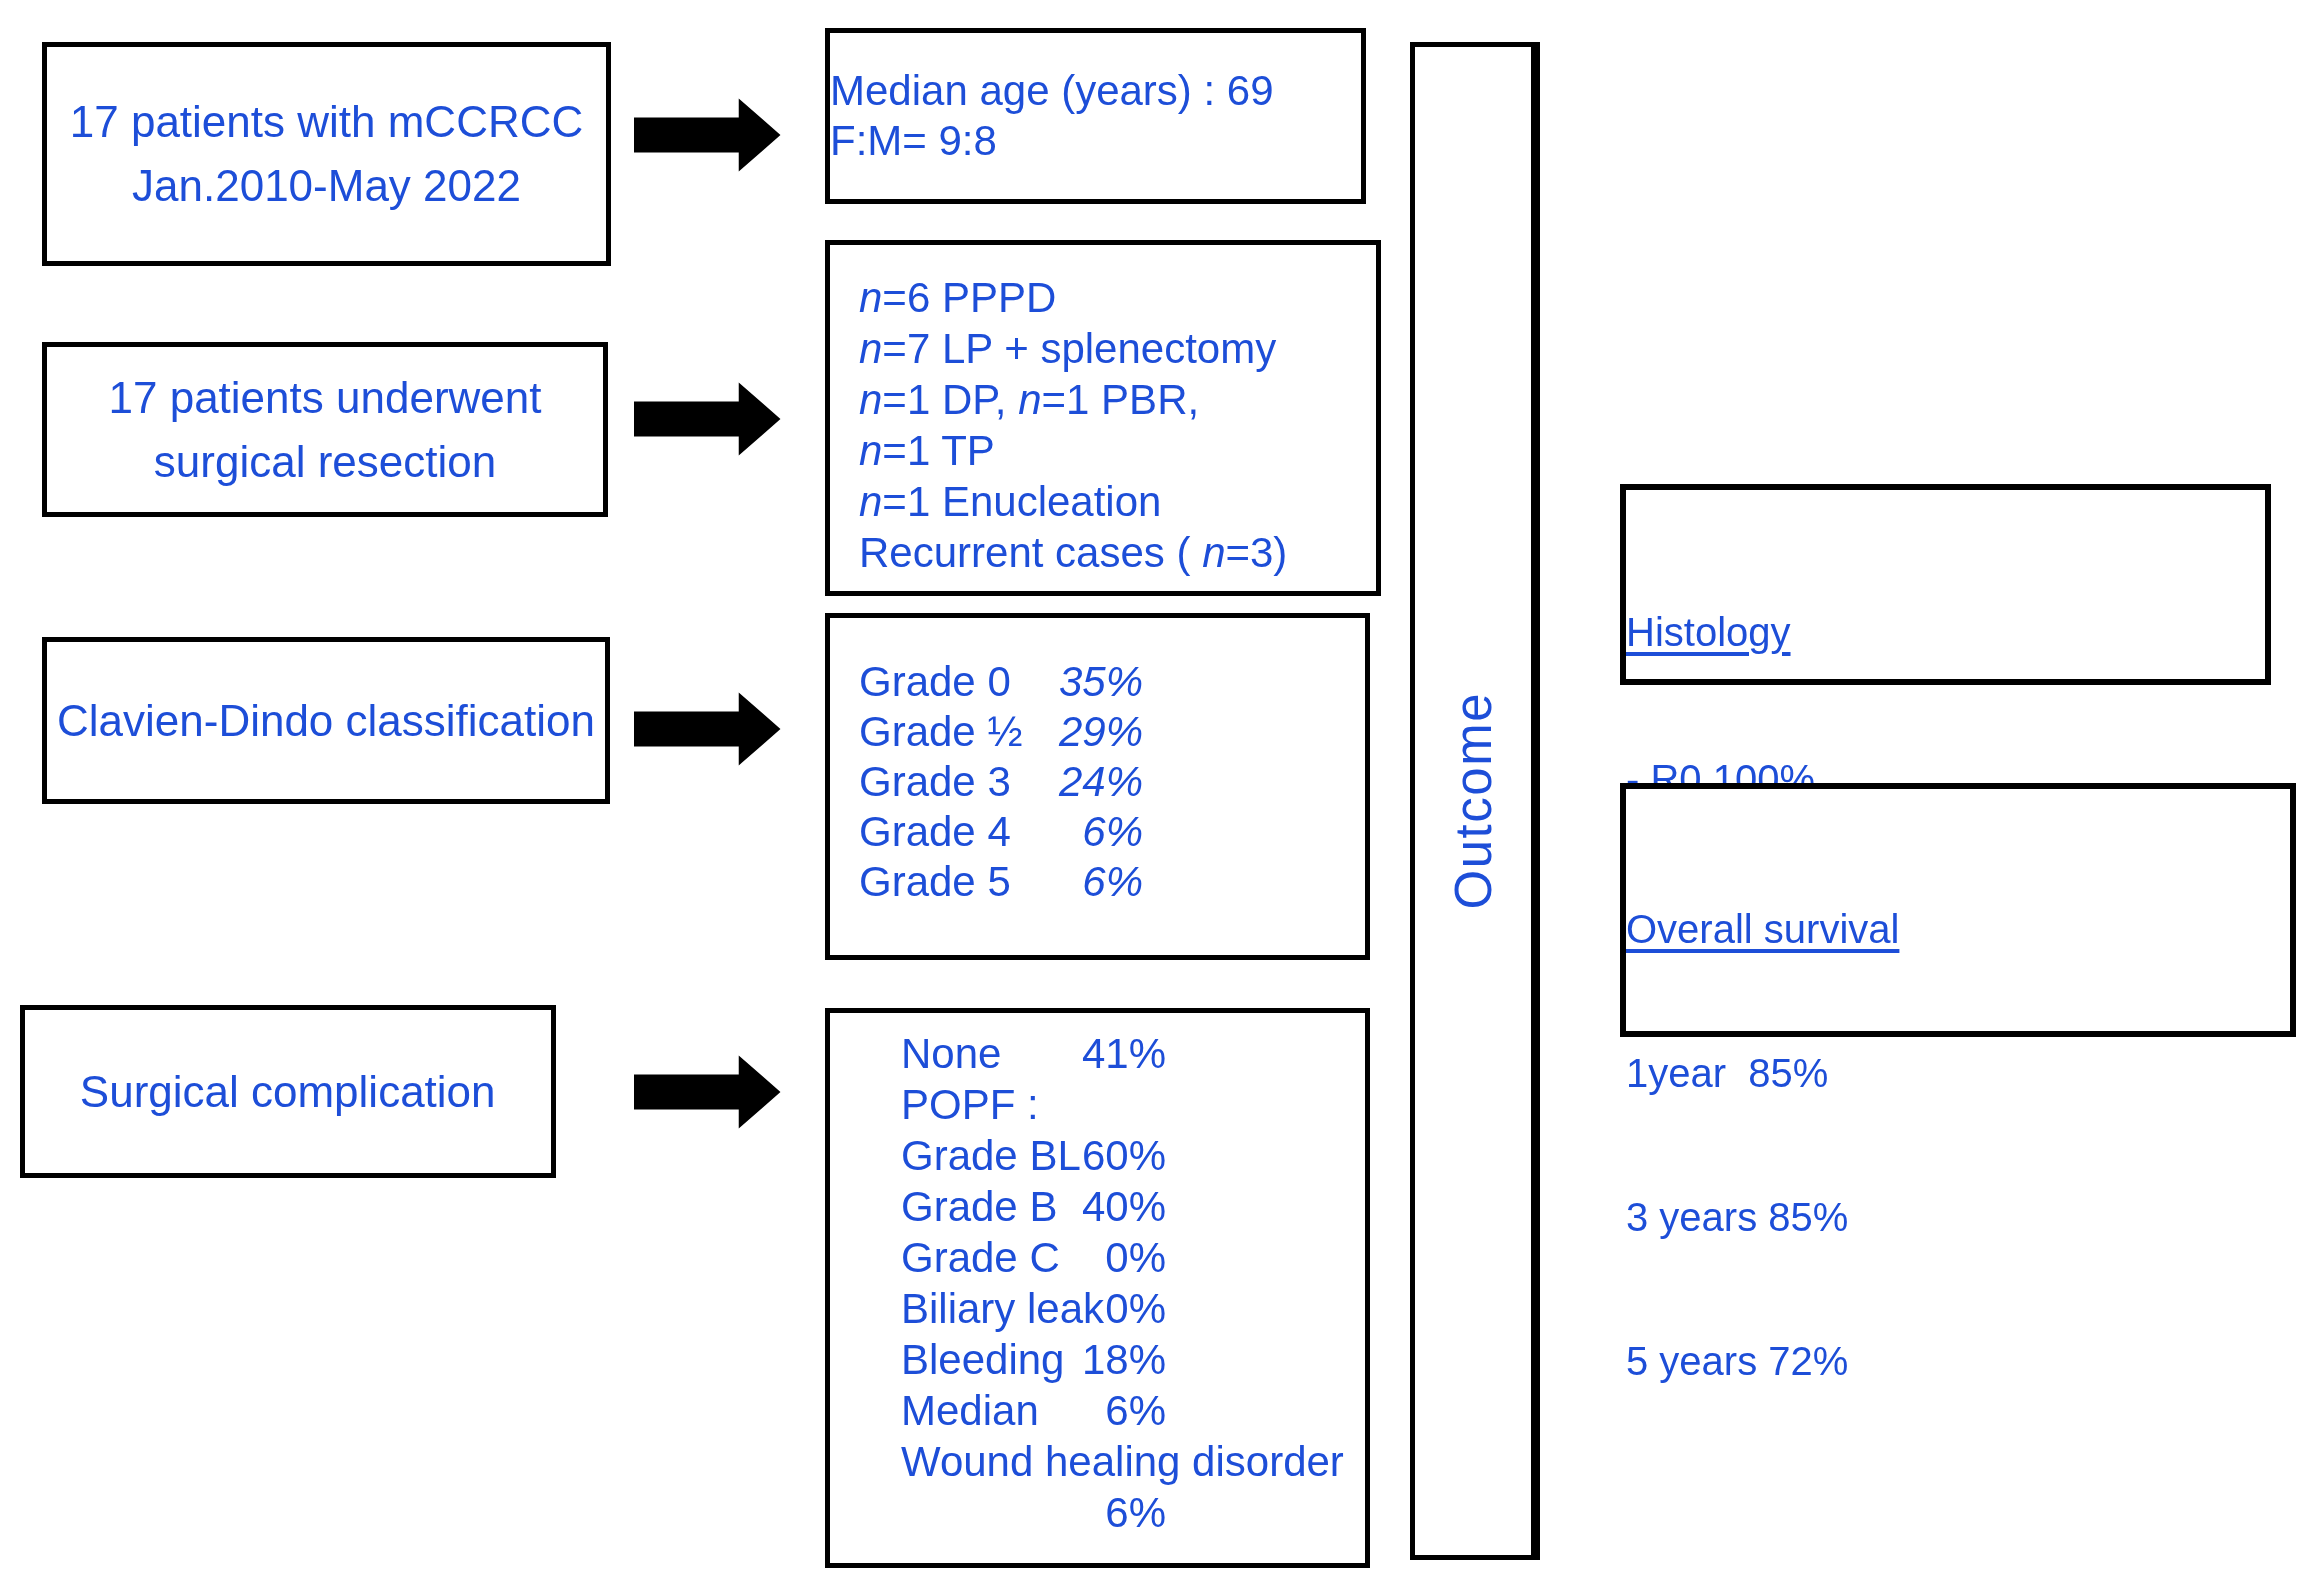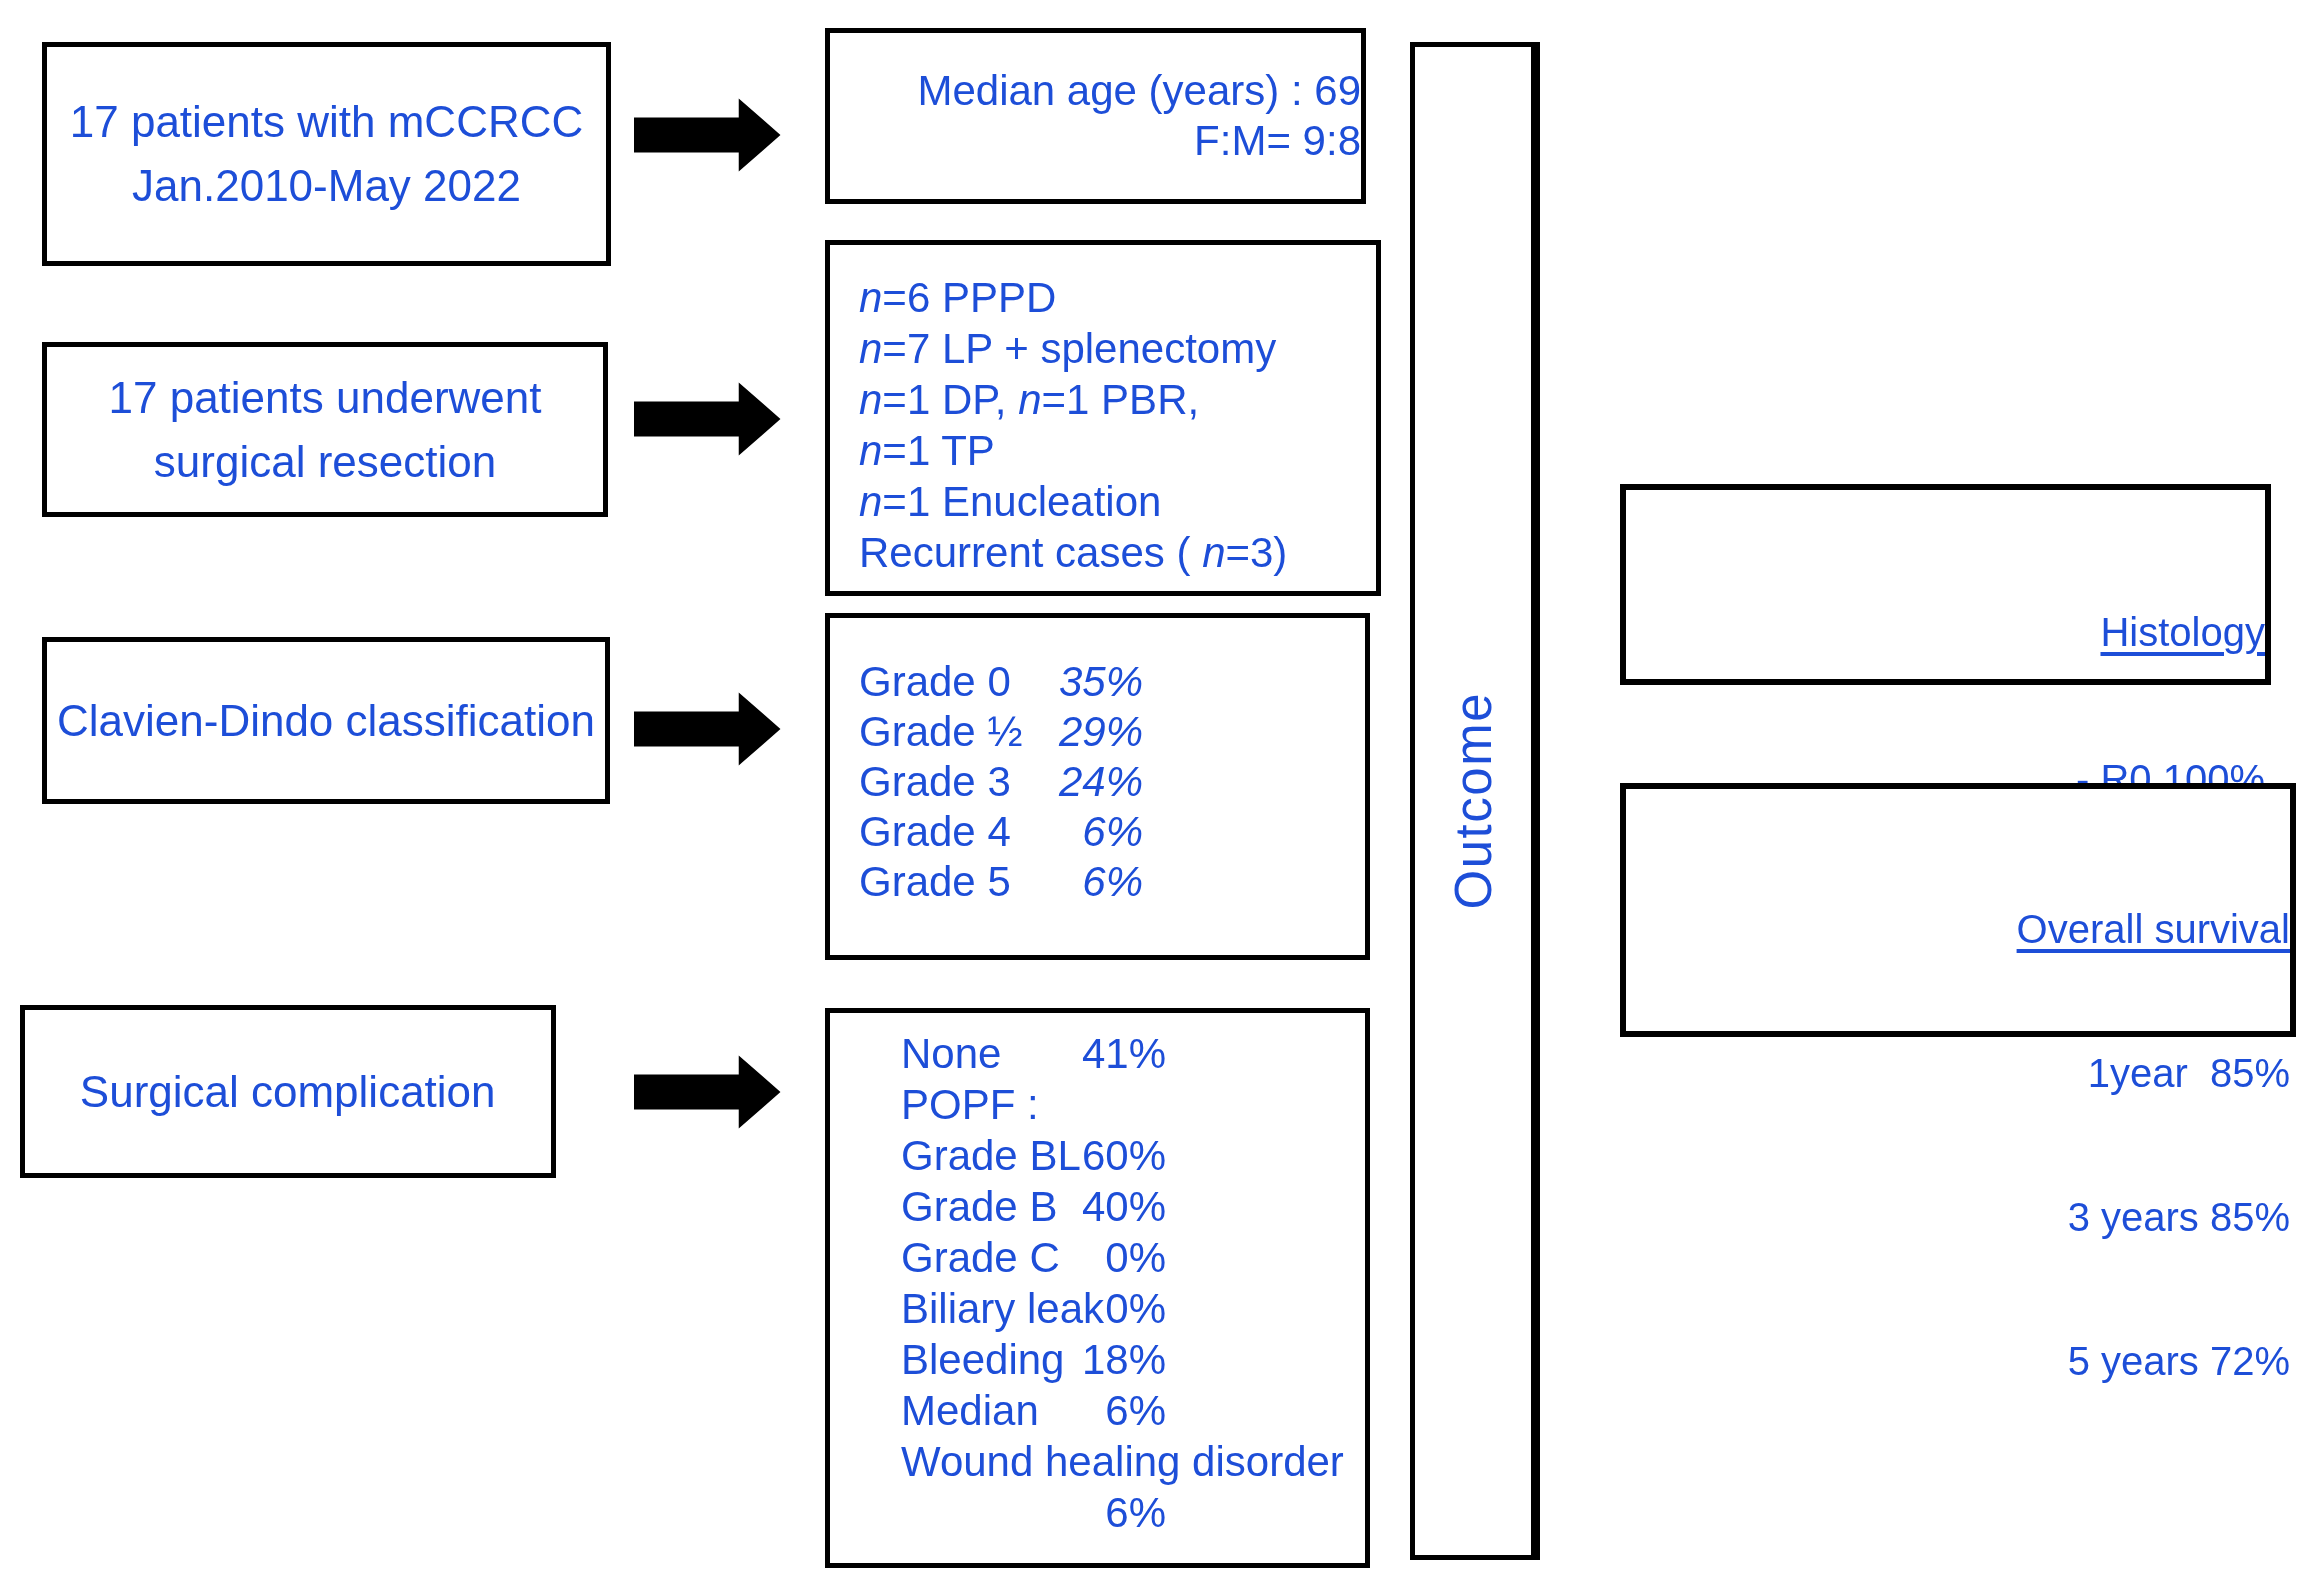--- a/index.html
+++ b/index.html
@@ -29,21 +29,21 @@
   #lbox4{left:19.7px;top:1005px;width:536px;height:173px;}
   
   .arrow{position:absolute;width:148px;height:76px;}
   #arrow1{left:634px;top:97px;}
   #arrow2{left:634px;top:381px;}
   #arrow3{left:634px;top:691px;}
   #arrow4{left:634px;top:1054px;}
   
   #mboxA{
     left:825px;top:28px;width:541px;height:176px;
-    display:flex;flex-direction:column;align-items:flex-end;justify-content:center;
+    display:flex;flex-direction:column;align-items:flex-start;justify-content:center;
     text-align:center;font-size:42px;line-height:50px;
   }
   #mboxB{
     left:825px;top:240px;width:556px;height:356px;
     padding:27px 18px 0 29px;font-size:42px;line-height:51px;
     white-space:nowrap;
   }
   #mboxC{left:825px;top:613px;width:545px;height:347px;padding:39px 0 0 29px;font-size:42px;}
   #mboxC .trow{position:relative;height:50px;line-height:50px;white-space:nowrap;}
   #mboxC .tval{position:absolute;left:193px;width:91px;text-align:right;font-style:italic;}
@@ -58,21 +58,21 @@
   }
   #outcome .vtext{
     writing-mode:vertical-rl;
     transform:rotate(180deg);
     font-size:51px;
     letter-spacing:1.5px;
   }
   
   .rbox{
     border-width:6.8px;
-    text-align:right;font-size:40px;
+    text-align:left;font-size:40px;
     white-space:pre;
   }
   #rbox1{left:1620px;top:484px;width:651px;height:201px;padding-top:20.4px;line-height:49px;}
   #rbox2{left:1620px;top:783px;width:676px;height:254px;padding-top:20.4px;line-height:48px;}
   .rtitle{text-decoration:underline;text-underline-offset:6px;}
   i{font-style:italic;}
 </style>
 </head>
 <body>
 

